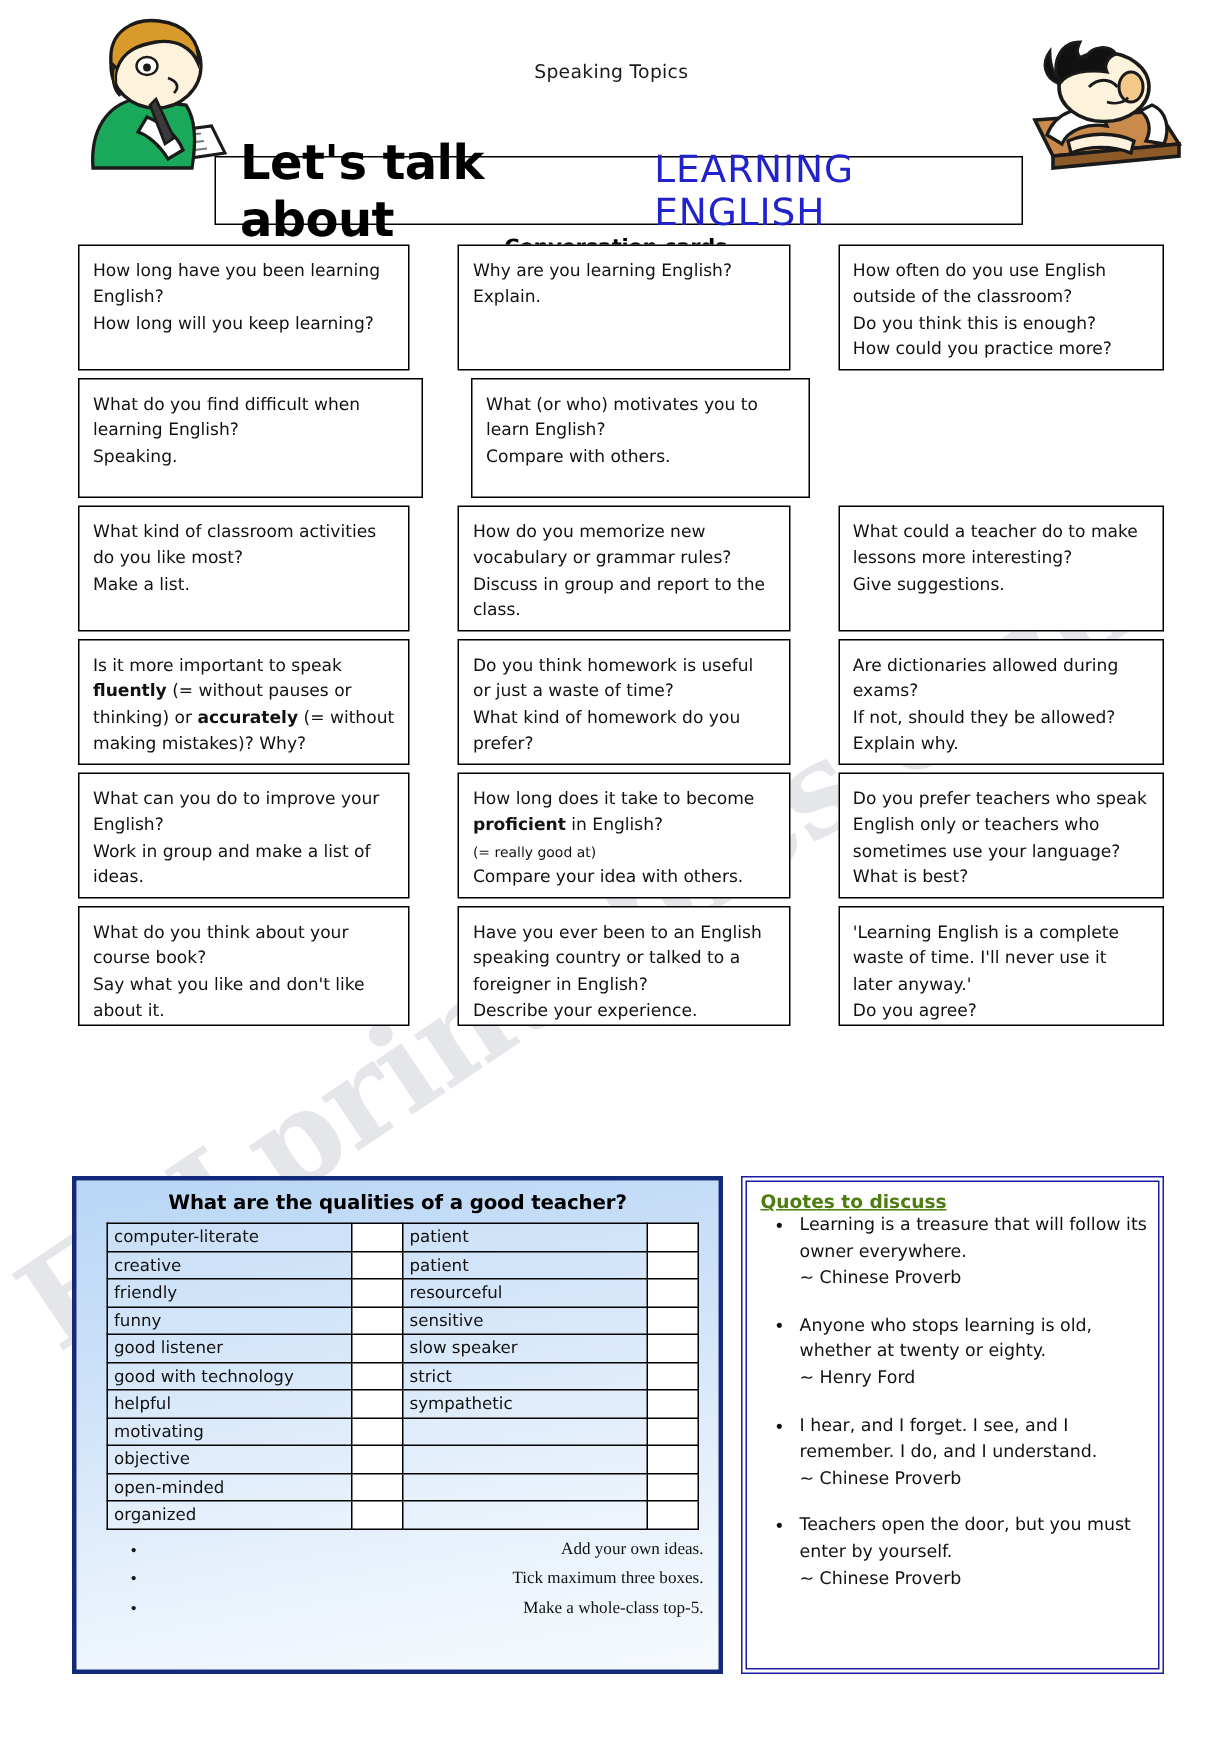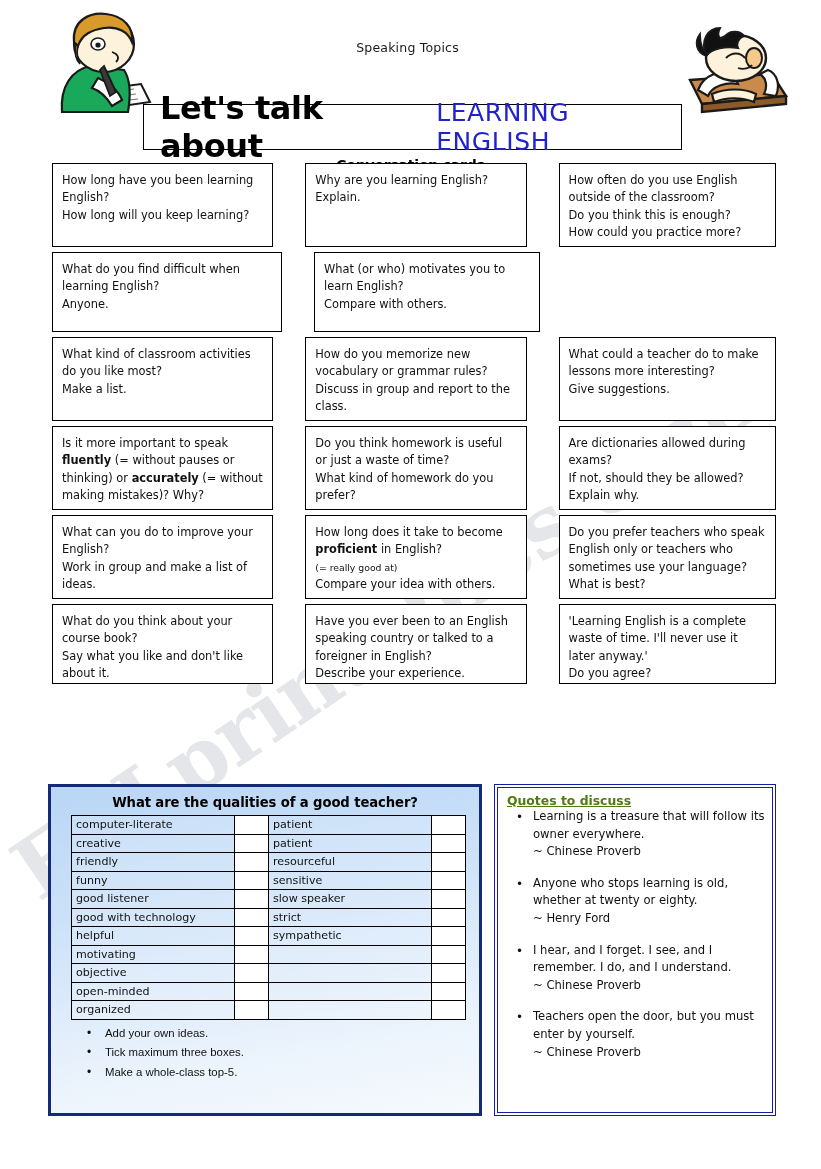--- a/index.html
+++ b/index.html
@@ -176,25 +176,26 @@
     vertical-align: middle;
   }
   #qualities-table td.cell-label { width: 143px; background: rgba(255,255,255,0.18); }
   #qualities-table td.cell-tick  { width: 26px;  background: #ffffff; }
   #qualities-notes {
     margin: 4px 0 0 0;
     padding: 0 0 0 44px;
     list-style: none;
   }
   #qualities-notes li {
-    font-family: Liberation Sans, sans-serif;
+    font-family: Liberation Serif, serif;
     font-size: 11.4px;
     color: #111;
     line-height: 1.72;
     position: relative;
+    text-align: right;
   }
   #qualities-notes li::before {
     content: "\2022";
     position: absolute;
     left: -18px;
     top: -1px;
     font-size: 12px;
     color: #111;
   }
 
@@ -332,21 +333,21 @@
     <div class="q-card col-3">
         <div class="line">How often do you use English outside of the classroom?</div>
         <div class="line">Do you think this is enough?</div>
         <div class="line">How could you practice more?</div>
       </div>
   </div>
 
   <div class="card-row row-h-80">
     <div class="q-card col-1">
         <div class="line">What do you find difficult when learning English?</div>
-        <div class="line">Anyone.</div>
+        <div class="line">Speaking.</div>
       </div>
     <div class="q-card col-3">
         <div class="line">What (or who) motivates you to learn English?</div>
         <div class="line">Compare with others.</div>
       </div>
   </div>
 
   <div class="card-row row-h-84">
     <div class="q-card col-1">
         <div class="line">What kind of classroom activities do you like most?</div>

